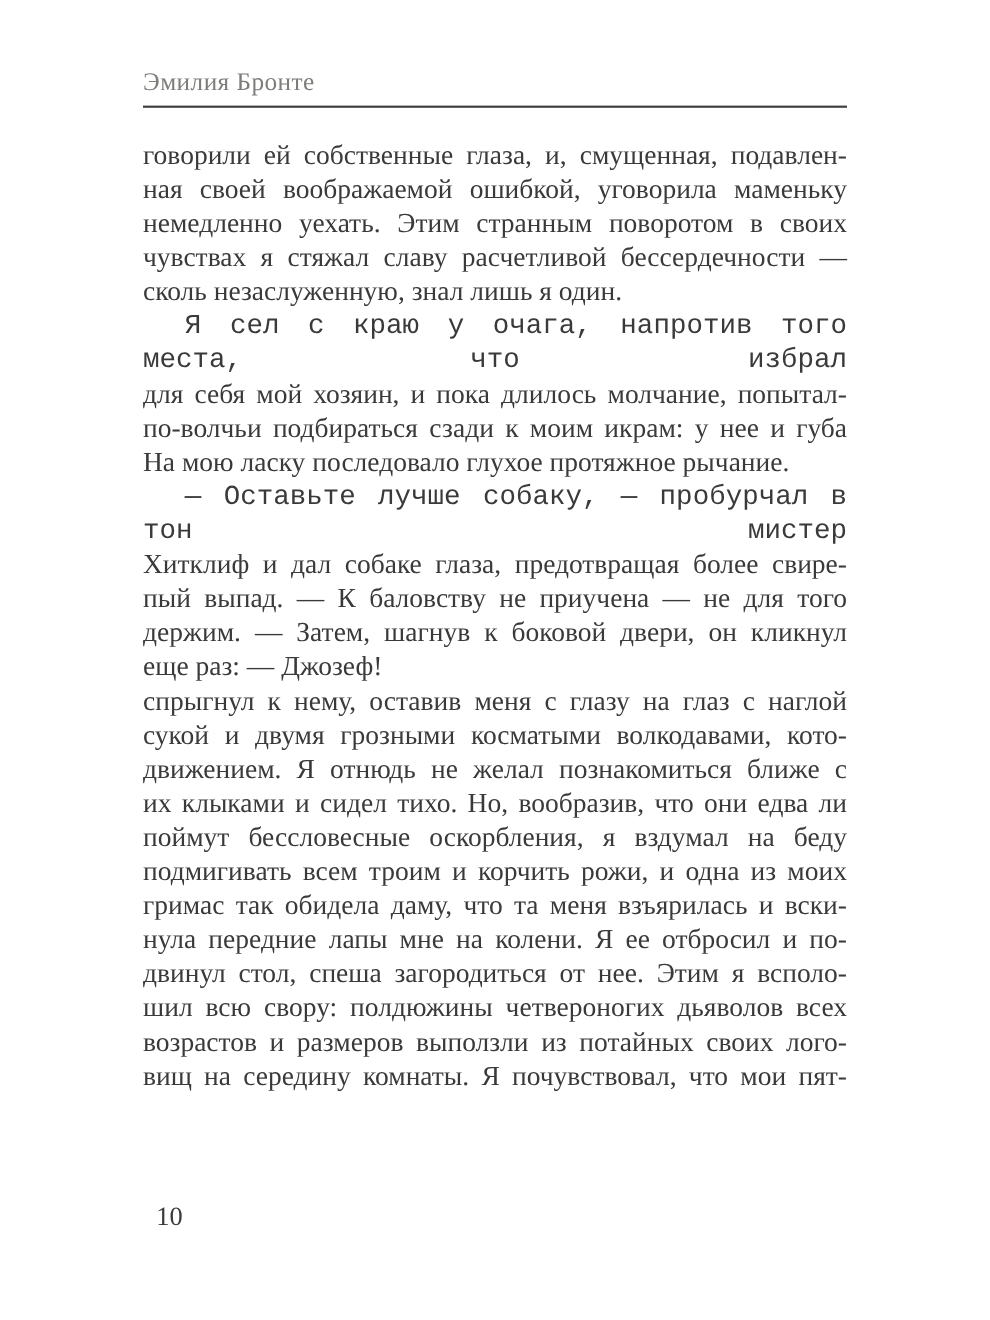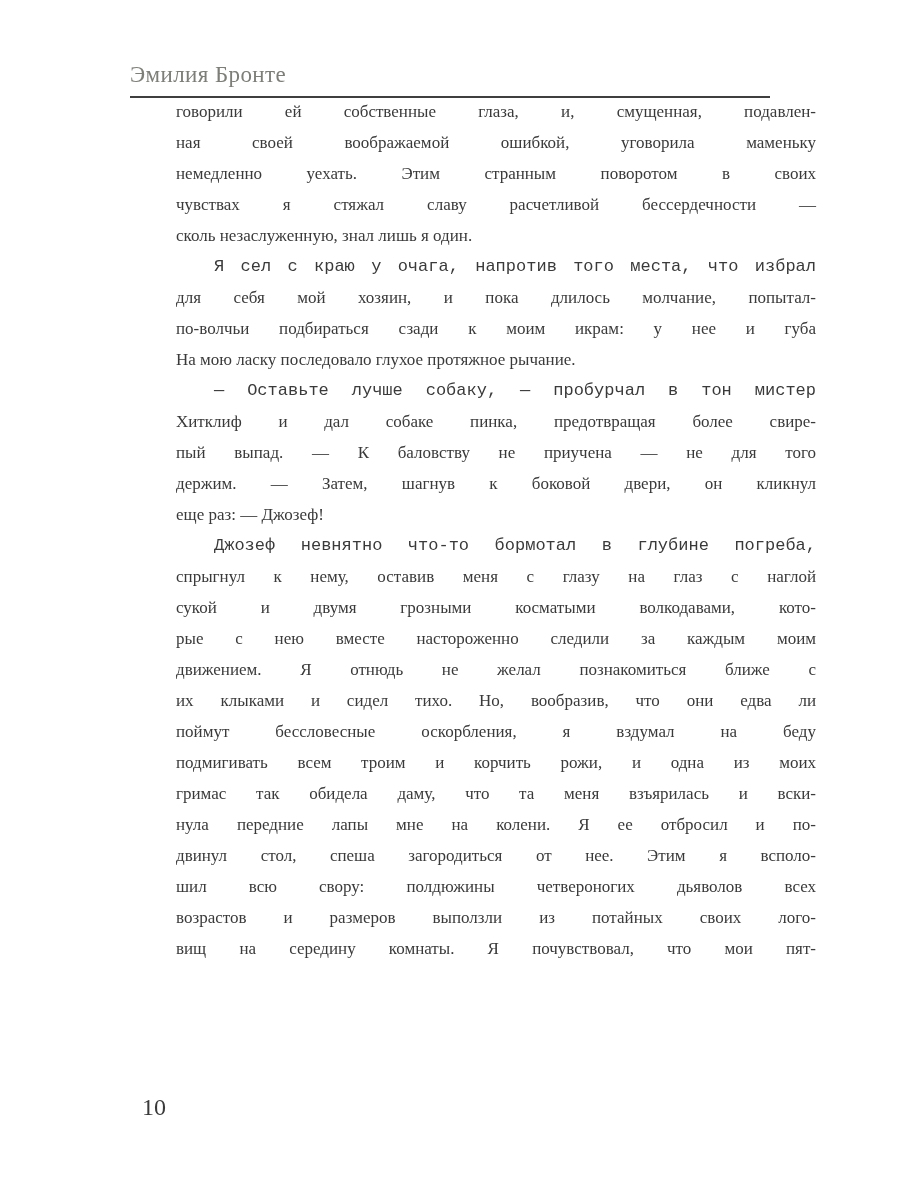--- a/index.html
+++ b/index.html
@@ -34,27 +34,26 @@
   .head-rule {
     position: absolute;
     top: 96px;
     left: 0;
     width: 100%;
     height: 2px;
     background: var(--rule-color, #3f3f3f);
   }
   .body-text {
     position: absolute;
-    top: 96px;
+    top: 126px;
     left: 0;
     width: 640px;
-    font-size: 17px;
+    font-size: 25px;
     line-height: 31px;
     color: var(--text-color, #3a3a3a);
-    margin-left: 46px;
   }
   .paragraph {
     margin: 0;
     padding: 0;
   }
   .line {
     text-align: justify;
     text-align-last: justify;
   }
   .line.unjustified {
@@ -87,30 +86,28 @@
         <div class="line unjustified">сколь незаслуженную, знал лишь я один.</div>
       </div>
       <div class="paragraph">
         <div class="line indent">Я сел с краю у очага, напротив того места, что избрал</div>
         <div class="line">для себя мой хозяин, и пока длилось молчание, попытал-</div>
         <div class="line">по-волчьи подбираться сзади к моим икрам: у нее и губа</div>
         <div class="line unjustified">На мою ласку последовало глухое протяжное рычание.</div>
       </div>
       <div class="paragraph">
         <div class="line indent">— Оставьте лучше собаку, — пробурчал в тон мистер</div>
-        <div class="line">Хитклиф и дал собаке пинка, предотвращая более свире-</div>
+        <div class="line">Хитклиф и дал собаке глаза, предотвращая более свире-</div>
         <div class="line">пый выпад. — К баловству не приучена — не для того</div>
         <div class="line">держим. — Затем, шагнув к боковой двери, он кликнул</div>
         <div class="line unjustified">еще раз: — Джозеф!</div>
       </div>
       <div class="paragraph">
-        <div class="line indent">Джозеф невнятно что-то бормотал в глубине погреба,</div>
         <div class="line">спрыгнул к нему, оставив меня с глазу на глаз с наглой</div>
         <div class="line">сукой и двумя грозными косматыми волкодавами, кото-</div>
-        <div class="line">рые с нею вместе настороженно следили за каждым моим</div>
         <div class="line">движением. Я отнюдь не желал познакомиться ближе с</div>
         <div class="line">их клыками и сидел тихо. Но, вообразив, что они едва ли</div>
         <div class="line">поймут бессловесные оскорбления, я вздумал на беду</div>
         <div class="line">подмигивать всем троим и корчить рожи, и одна из моих</div>
         <div class="line">гримас так обидела даму, что та меня взъярилась и вски-</div>
         <div class="line">нула передние лапы мне на колени. Я ее отбросил и по-</div>
         <div class="line">двинул стол, спеша загородиться от нее. Этим я всполо-</div>
         <div class="line">шил всю свору: полдюжины четвероногих дьяволов всех</div>
         <div class="line">возрастов и размеров выползли из потайных своих лого-</div>
         <div class="line">вищ на середину комнаты. Я почувствовал, что мои пят-</div>

